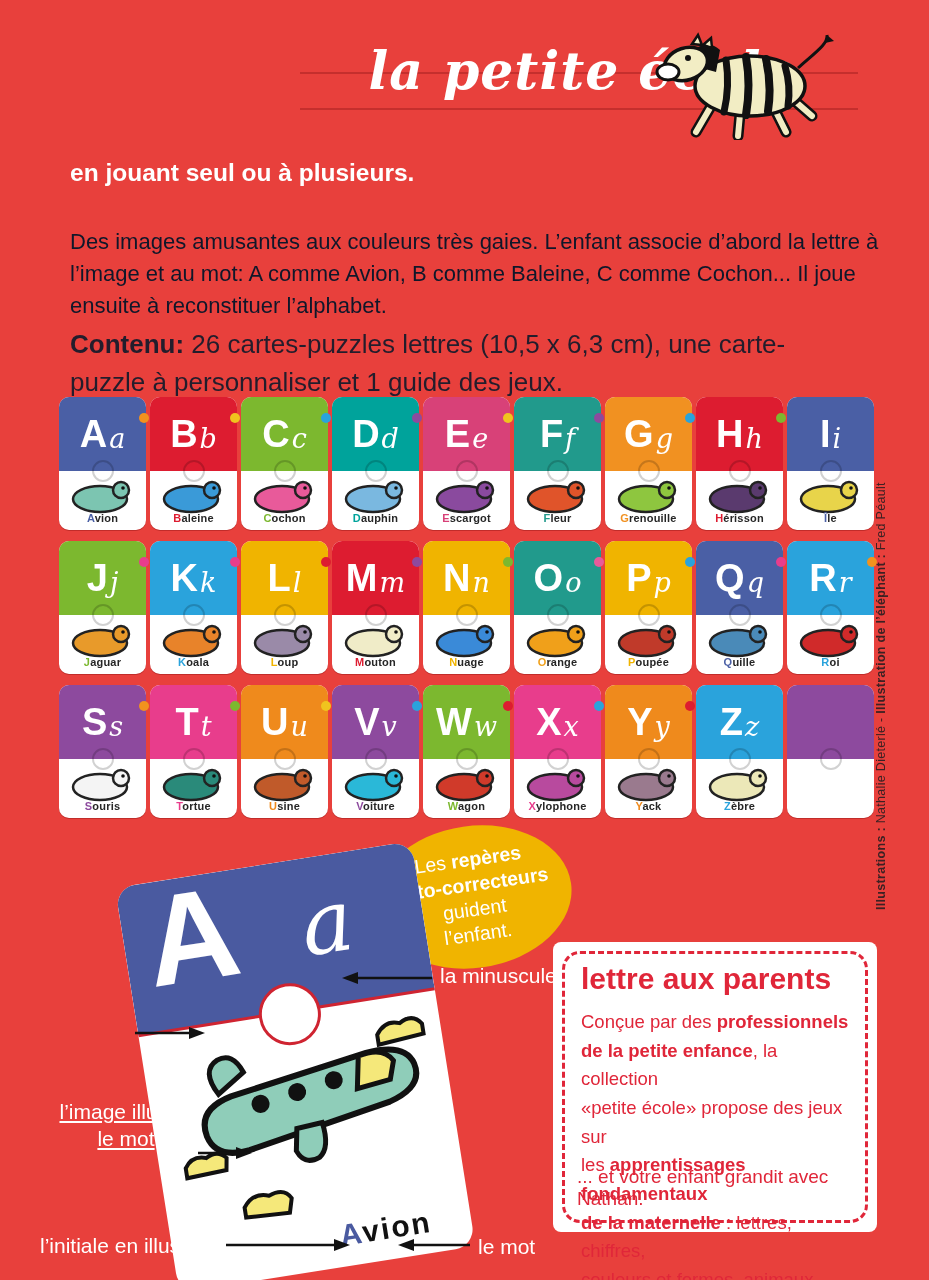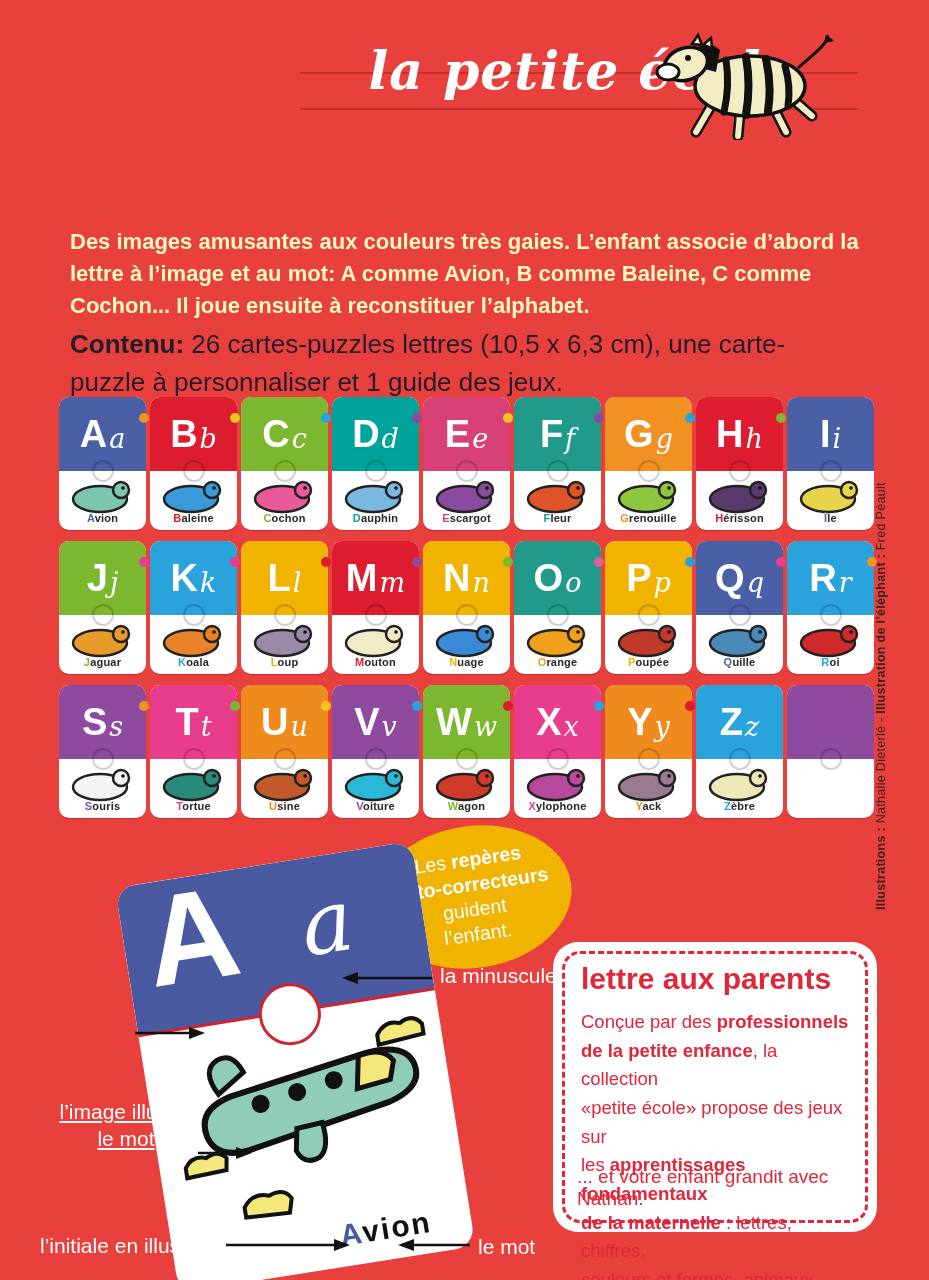--- a/index.html
+++ b/index.html
@@ -15,22 +15,22 @@
     font-family:"DejaVu Serif",serif;font-style:italic;font-weight:700;
     font-size:52px;color:#fff;letter-spacing:1px;
   }
   .zebra{position:absolute;left:648px;top:28px;}
   
   .heading{
     position:absolute;left:70px;top:156px;width:845px;color:#fff;
     font-weight:700;font-size:24.5px;line-height:1.38;
   }
   .bodytext{
-    position:absolute;left:70px;top:226px;width:818px;color:#fef9c3;
-    font-size:22px;line-height:1.45;font-weight:bold;
+    position:absolute;left:70px;top:226px;width:818px;color:#0f172a;
+    font-size:22px;line-height:1.45;
   }
   .contenu{
     position:absolute;left:70px;top:326px;width:790px;color:#231d2c;
     font-size:26px;line-height:1.45;
   }
   
   .grid{
     position:absolute;left:59px;top:397px;
     display:grid;grid-template-columns:repeat(9,87px);
     column-gap:4px;row-gap:11px;
@@ -92,21 +92,21 @@
   .big-word{
     position:absolute;left:168px;top:362px;font-weight:700;font-size:30px;
     letter-spacing:2px;color:#111;
   }
   
   .note{position:absolute;color:#fff;font-size:21px;line-height:1.3;text-align:right;}
   .arrow{position:absolute;overflow:visible;}
   
   .parents{
     position:absolute;left:553px;top:942px;width:324px;height:290px;
-    background:#fff;border-radius:25px;
+    background:#fff;border-radius:8px;
   }
   .parents-dash{position:absolute;inset:9px;border:3px dashed #e02639;border-radius:18px;}
   .parents-title{
     position:absolute;left:28px;top:20px;color:#e02639;font-weight:700;font-size:30px;
   }
   .parents-body{
     position:absolute;left:28px;top:66px;width:272px;color:#e02639;
     font-size:18.5px;line-height:1.55;
   }
   .parents-footer{
@@ -146,20 +146,21 @@
     <path d="M48,20 q14,-8 24,2 l-4,22 -22,-6 z" fill="#111"></path>
 
     <ellipse cx="38" cy="36" rx="22" ry="16" fill="#f2edc4" stroke="#111" stroke-width="3.5" transform="rotate(-18 38 36)"></ellipse>
     <ellipse cx="20" cy="44" rx="11" ry="8" fill="#fff" stroke="#111" stroke-width="3"></ellipse>
     <circle cx="40" cy="30" r="3" fill="#111"></circle>
     <path d="M44,16 l6,-9 4,10 z" fill="#f2edc4" stroke="#111" stroke-width="2.5"></path>
     <path d="M55,17 l8,-7 1,10 z" fill="#f2edc4" stroke="#111" stroke-width="2.5"></path>
   </svg>
 
   <div class="heading">
+    <div>en jouant seul ou à plusieurs.</div>
   </div>
   <div class="bodytext">Des images amusantes aux couleurs très gaies. L’enfant associe d’abord la lettre à l’image et au mot: A comme Avion, B comme Baleine, C comme Cochon... Il joue ensuite à reconstituer l’alphabet.</div>
   <div class="contenu"><span style="font-weight: 700;">Contenu:</span><span> 26 cartes-puzzles lettres (10,5 x 6,3 cm), une carte-puzzle à personnaliser et 1 guide des jeux.</span></div>
 
   <div class="grid">
 
       <div class="card">
         <div class="card-top" style="background: rgb(74, 95, 165);">
           <span class="card-upper">A</span>
           <span class="card-lower">a</span>

